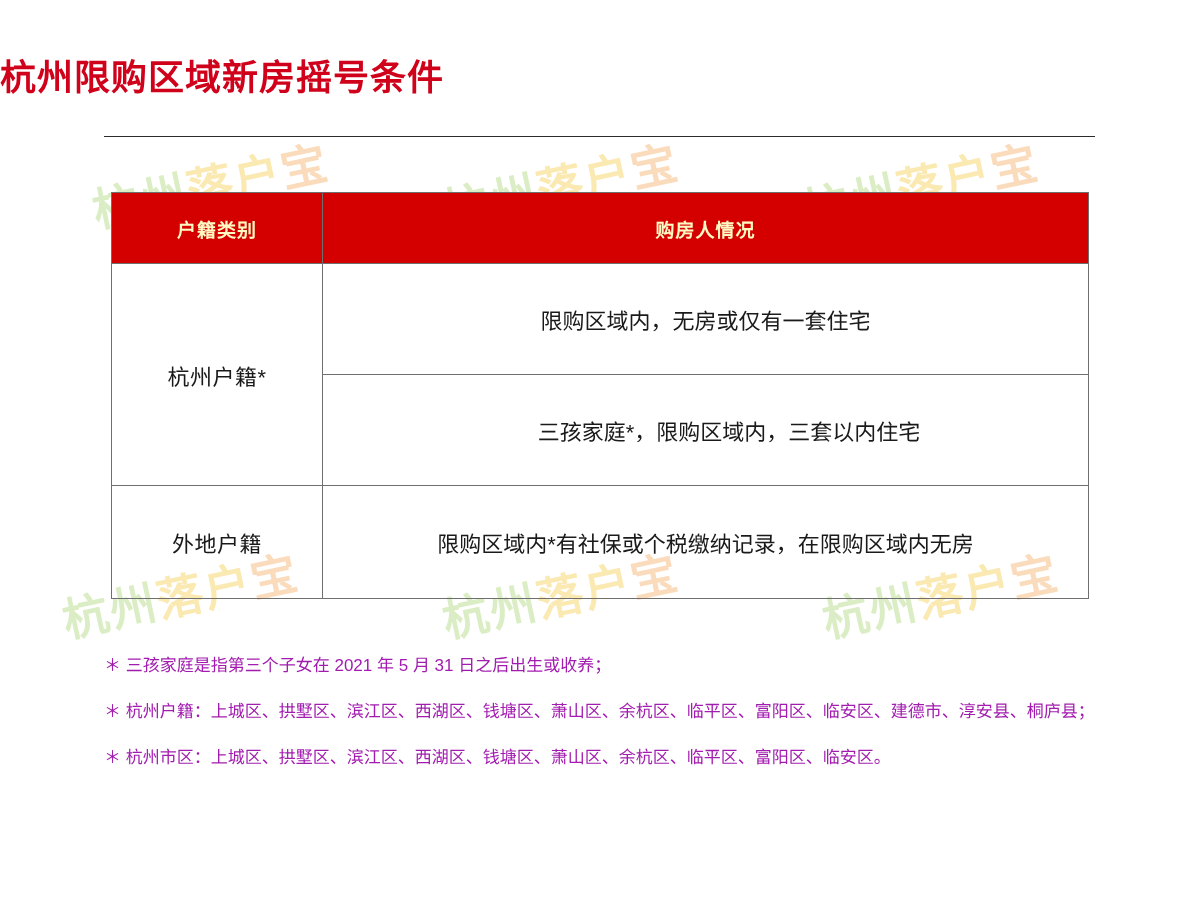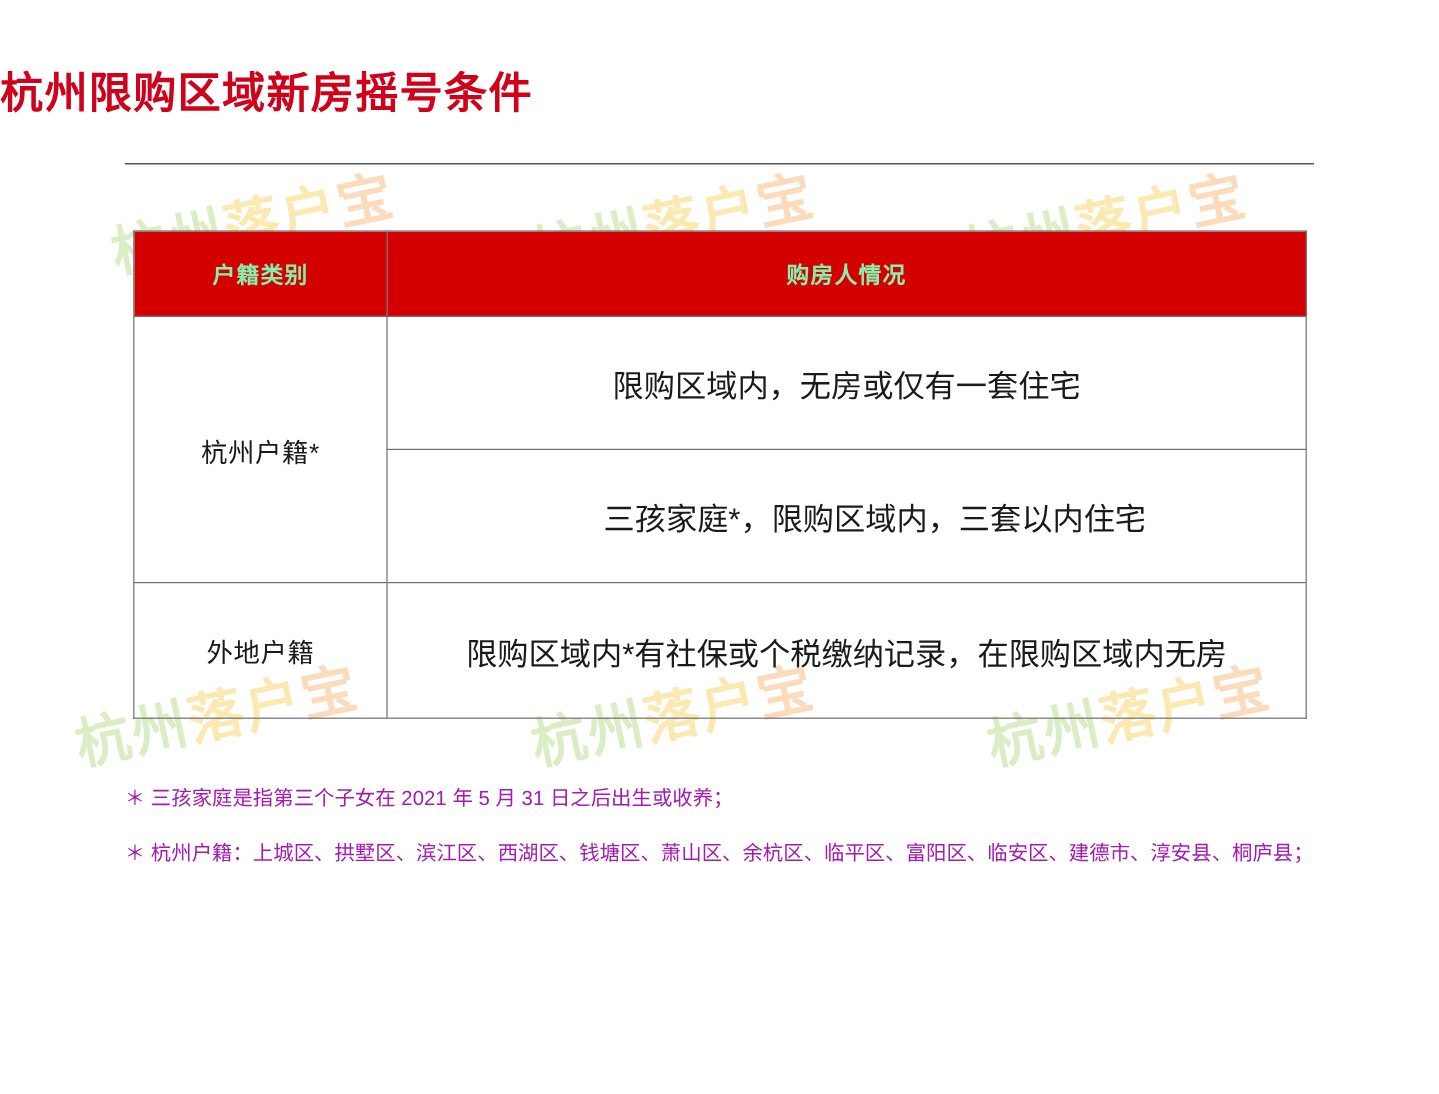--- a/index.html
+++ b/index.html
@@ -71,32 +71,32 @@
     border-collapse: collapse;
     width: 971px;
     table-layout: fixed;
   }
   table.main-table th,
   table.main-table td {
     border: 1px solid #6f6f6f;
   }
   thead th {
     background: #d40000;
-    color: #86efac;
+    color: #fef9c3;
     font-size: 19px;
     font-weight: 700;
     height: 68px;
     border-color: #d40000;
     letter-spacing: 1px;
   }
   thead th.col-a { width: 208px; }
   thead th.col-b { width: 763px; margin-top: 32px; }
 
   tbody td {
-    font-size: 26px;
+    font-size: 22px;
     color: #1a1a1a;
     text-align: center;
     background: transparent;
   }
   td.cat-cell {
     font-size: 22px;
     letter-spacing: 0.5px;
   }
   tr.r1 td { height: 108px; }
   tr.r2 td { height: 108px; padding-left: 48px; }
@@ -150,15 +150,16 @@
           <td class="cat-cell">外地户籍</td>
           <td>限购区域内*有社保或个税缴纳记录，在限购区域内无房</td>
         </tr>
       </tbody>
     </table>
   </div>
 
   <div class="notes">
     <div class="note">＊ 三孩家庭是指第三个子女在 2021 年 5 月 31 日之后出生或收养；</div>
     <div class="note">＊ 杭州户籍：上城区、拱墅区、滨江区、西湖区、钱塘区、萧山区、余杭区、临平区、富阳区、临安区、建德市、淳安县、桐庐县；</div>
+    <div class="note">＊ 杭州市区：上城区、拱墅区、滨江区、西湖区、钱塘区、萧山区、余杭区、临平区、富阳区、临安区。</div>
   </div>
 
 </div>
 
 </body></html>

